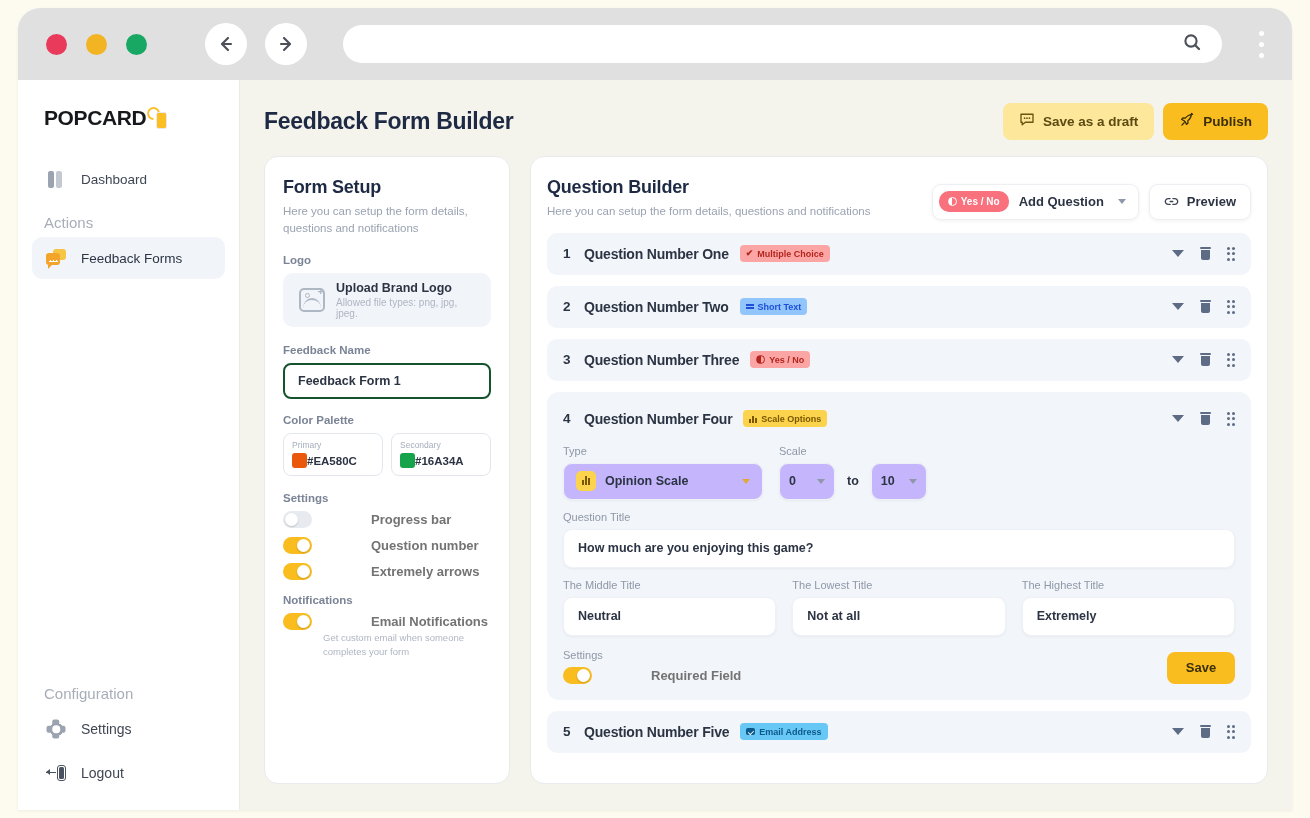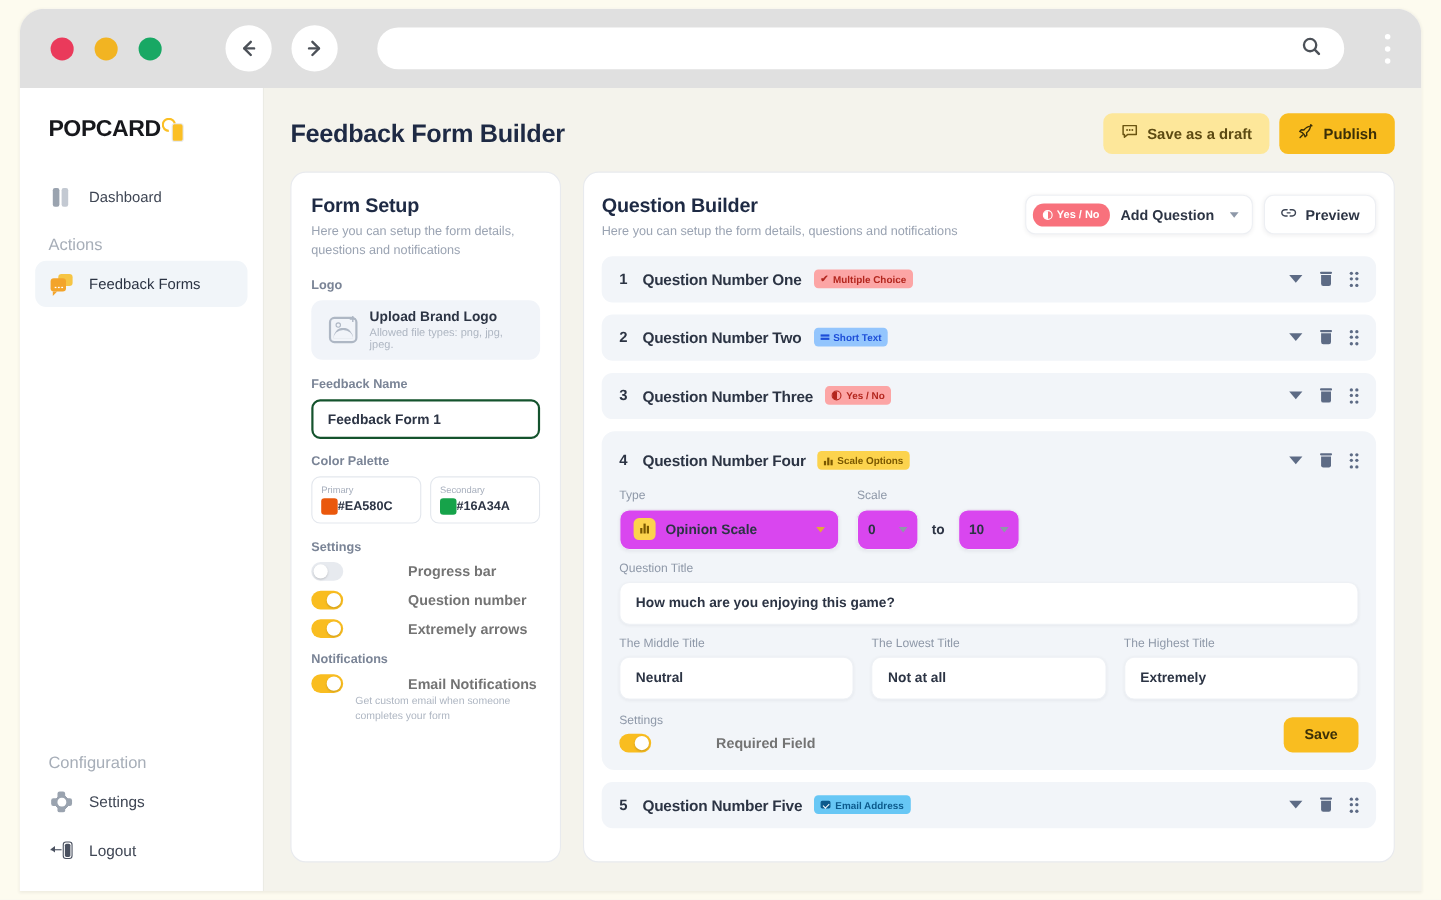--- a/index.html
+++ b/index.html
@@ -216,21 +216,21 @@
     flex: 0 0 29px; cursor: pointer; background: #E7EAEF;
   }
   .toggle.on { background: #F9BD20; }
   .toggle i { position:absolute; top:2px; left:2px; width:13px; height:13px;
     border-radius:50%; background:#fff; box-shadow:0 1px 2px rgba(0,0,0,.18); }
   .toggle.on i { left: 14px; }
   .toggle-label { font-size: 13px; font-weight: 700; color: #737373; padding-left: 48px; }
   .toggle-sub { font-size: 9.5px; color: #AEB6C2; line-height: 1.4; margin: 1px 0 0 40px; }
 
   
-  .builder-head { display: flex; align-items: flex-start; }
+  .builder-head { display: flex; align-items: flex-end; }
   .builder-actions { margin-left: auto; display: flex; gap: 10px; align-items: center; }
   .add-q {
     display:flex; align-items:center; gap:10px; height: 36px;
     background:#fff; border:1px solid #EDEFF3; border-radius:9px; padding: 0 12px 0 6px;
     box-shadow: 0 1px 4px rgba(16,24,40,.06); cursor: pointer;
   }
   .add-q-label { font-size: 13px; font-weight: 700; color: #2C3444; }
   .preview-btn {
     display:flex; align-items:center; gap:8px; height: 36px;
     background:#fff; border:1px solid #EDEFF3; border-radius:9px; padding: 0 14px;
@@ -284,21 +284,21 @@
   .ic-grip b { width:3px;height:3px;background:#5D6B85;border-radius:50%; display:block; }
 
   
   .q-expanded {
     background: #F2F5F9; border-radius: 12px; padding: 12px 16px 16px 16px; margin-bottom: 11px;
   }
   .q-exp-head { display:flex; align-items:center; gap:11px; height: 30px; }
   .row-2col { display: flex; gap: 16px; margin-top: 11px; align-items: flex-end; }
   .sublabel { font-size: 11px; color: #8E98A8; margin-bottom: 6px; }
   .select {
-    background:#d946ef; border:1px solid #EEF1F5; border-radius:9px; height: 37px;
+    background:#c4b5fd; border:1px solid #EEF1F5; border-radius:9px; height: 37px;
     display:flex; align-items:center; padding: 0 12px; gap: 9px; cursor:pointer;
     box-shadow: 0 1px 3px rgba(16,24,40,.05);
   }
   .select-w1 { width: 200px; }
   .select-sm { width: 56px; justify-content: space-between; padding: 0 9px; }
   .sel-icon { width:20px;height:20px;border-radius:5px;background:#FCD34D;
               display:flex;align-items:center;justify-content:center; color:#7A5800; flex:0 0 20px;}
   .sel-text { font-size: 12.5px; font-weight: 700; color: #2C3444; }
   .chev { width:0;height:0; border-left:4.5px solid transparent; border-right:4.5px solid transparent;
           border-top:5.5px solid #E0A83A; margin-left:auto; }

